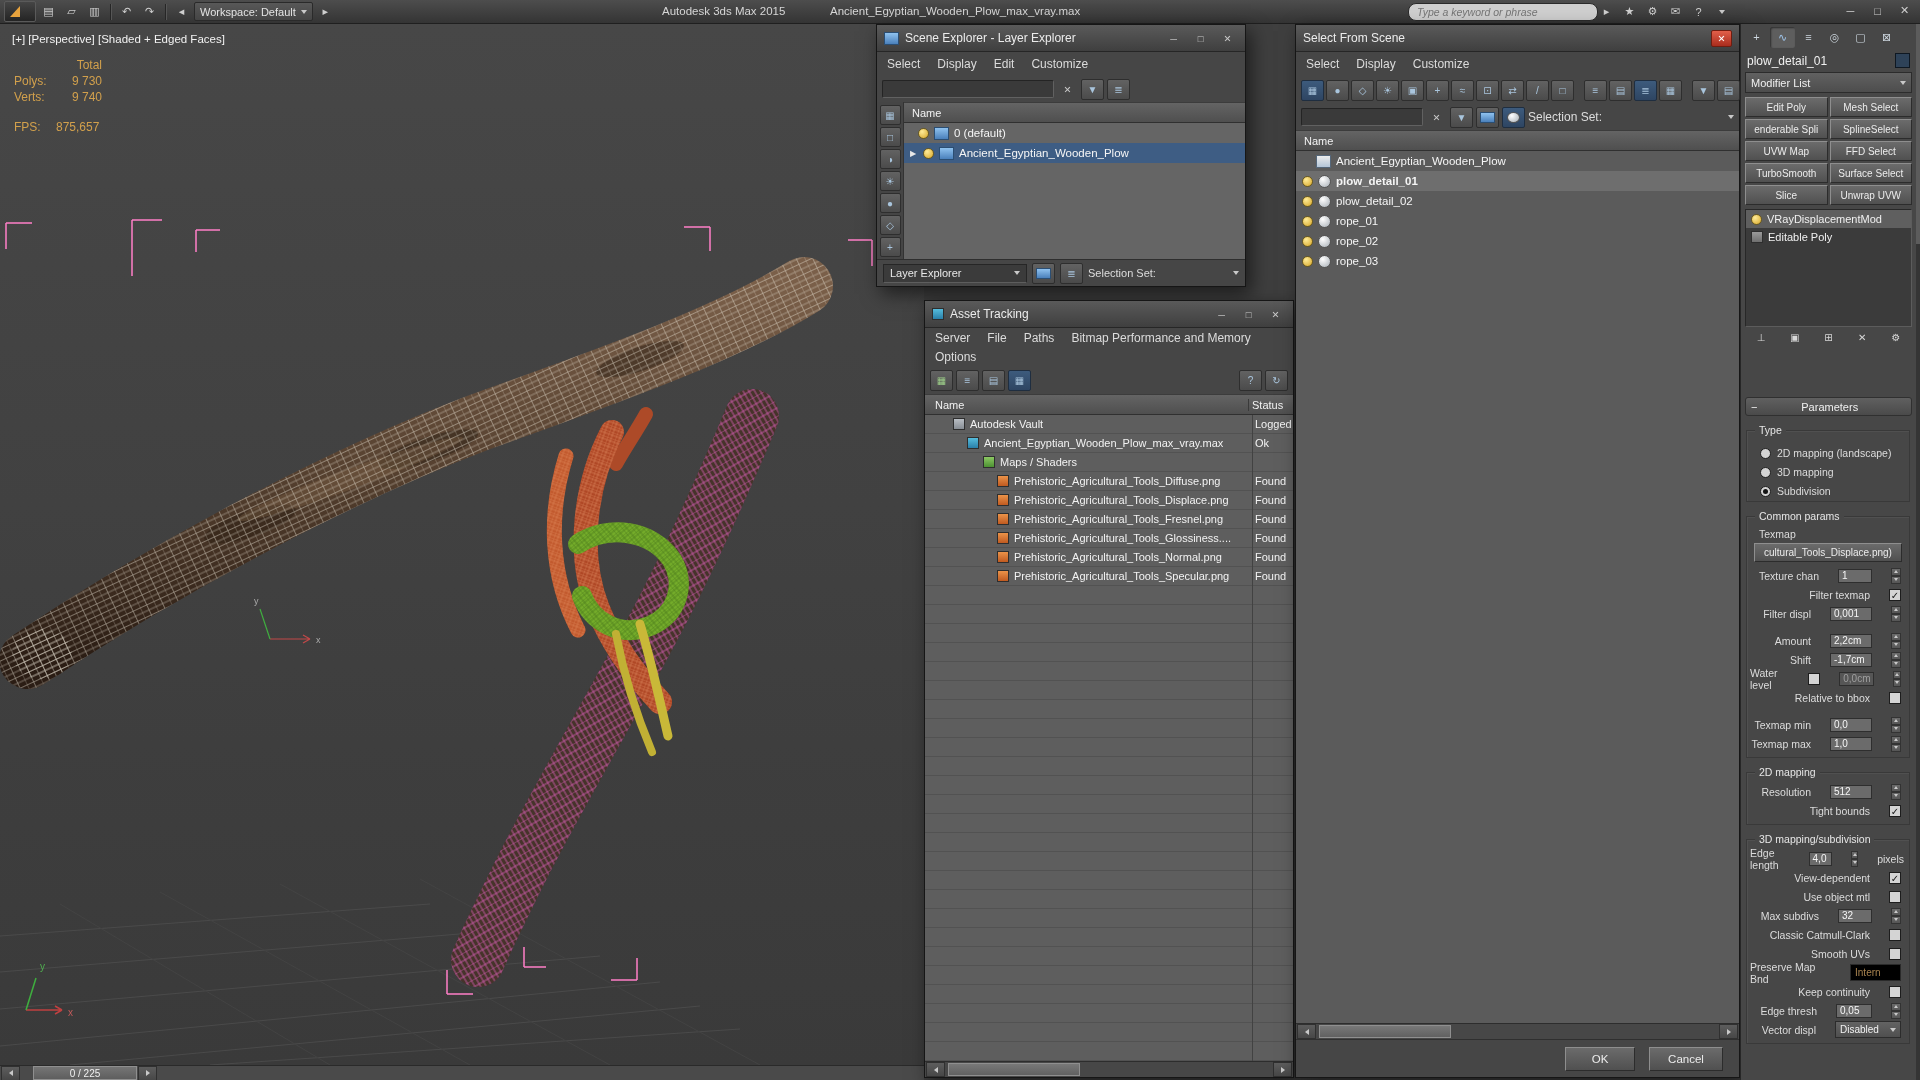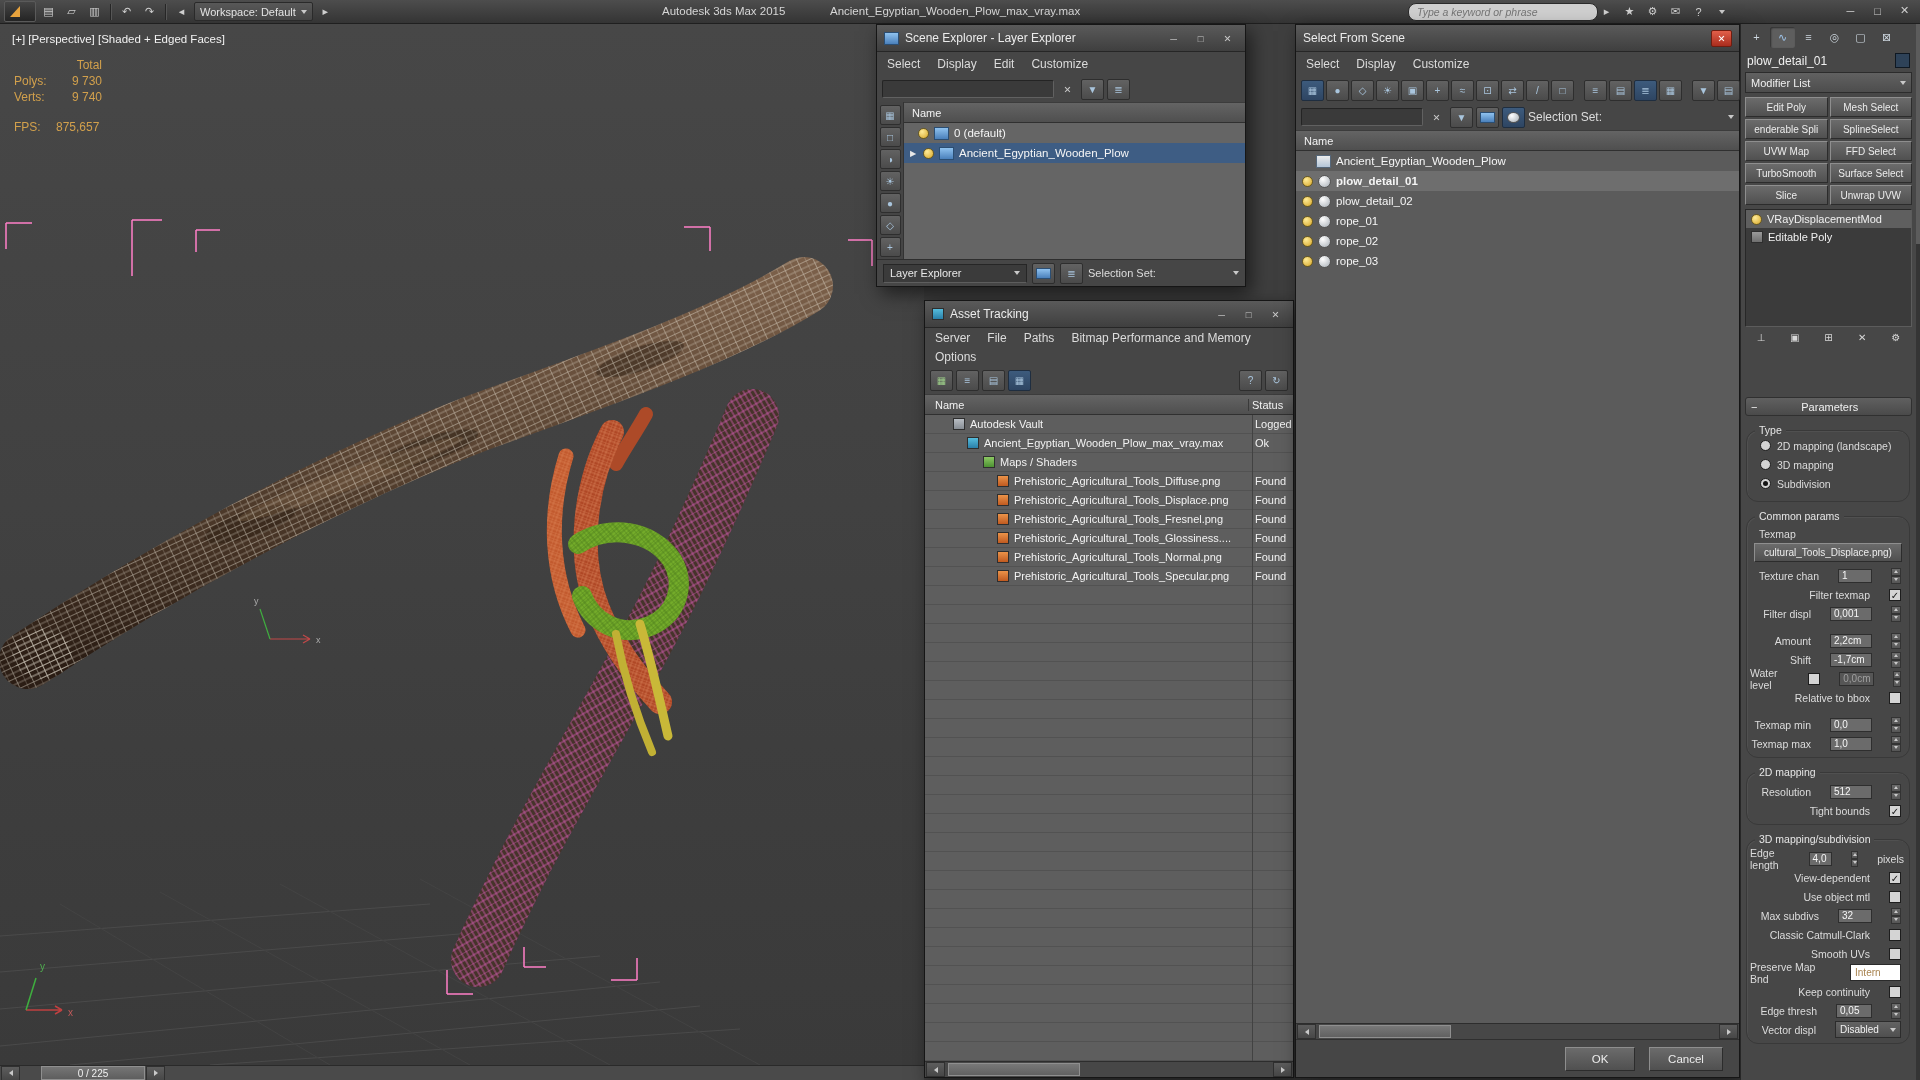--- a/index.html
+++ b/index.html
@@ -34,21 +34,21 @@
   #vp{position:absolute;left:0;top:24px;width:924px;height:1041px;background:linear-gradient(#474747,#3a3a3a);overflow:hidden}
   #vp-label{position:absolute;left:12px;top:9px;font-size:11.5px;color:#f2f2f2}
   #vp-stats{position:absolute;left:14px;top:33px;color:#d2a04c;font-size:12px;line-height:16px}
   #vp-stats .r{display:flex}
   #vp-stats .lab{width:42px}
   #vp-stats .v{width:46px;text-align:right}
   #timebar{position:absolute;left:0;top:1065px;width:924px;height:15px;background:#4a4a4a;
            border-top:1px solid #2a2a2a;display:flex;align-items:center;box-sizing:border-box}
   .sbtn{width:17px;height:13px;display:flex;align-items:center;justify-content:center;background:linear-gradient(#5d5d5d,#474747);border:1px solid #303030;margin:0 1px}
   #time-thumb{width:102px;height:12px;background:linear-gradient(#757575,#5e5e5e);border:1px solid #8f8f8f;
-              font-size:10px;color:#f0f0f0;display:flex;align-items:center;justify-content:center;margin-left:20px}
+              font-size:10px;color:#f0f0f0;display:flex;align-items:center;justify-content:center;margin-left:12px}
   
   .w{position:absolute;background:#464646;border:1px solid #161616;box-sizing:border-box;
      box-shadow:5px 7px 18px rgba(0,0,0,.55);display:flex;flex-direction:column}
   .tb{flex:0 0 26px;background:linear-gradient(#5a5a5a,#3f3f3f);border-bottom:1px solid #262626;
       display:flex;align-items:center;gap:6px;padding:0 7px;font-size:12px;color:#ececec}
   .tb .sp{flex:1}
   .wc{width:21px;height:17px;display:flex;align-items:center;justify-content:center;font-size:9.5px;color:#c9c9c9}
   .wc.red{background:linear-gradient(#e2604a,#a92c1d);border:1px solid #6f1d10;border-radius:2px;color:#fff;width:19px;height:15px}
   .mb{display:flex;align-items:center;gap:17px;padding:0 10px;font-size:12px;color:#dcdcdc}
   .tbar{display:flex;align-items:center;gap:3px;padding:0 5px}
@@ -119,40 +119,40 @@
   #modgrid .btn{height:18px;font-size:10px;white-space:nowrap;overflow:hidden}
   #stack{height:116px;margin:0 4px;background:#3b3b3b;border:1px solid #282828;border-bottom-color:#5c5c5c;border-right-color:#5c5c5c}
   .srow{height:18px;display:flex;align-items:center;gap:5px;padding:0 5px;font-size:11px;color:#f0f0f0}
   .srow.on{background:#5f5f5f}
   #stacktools{height:20px;display:flex;align-items:center;justify-content:space-between;padding:0 12px;font-size:10px;color:#d8d8d8}
   #stacktools span{width:16px;text-align:center}
   .roll{margin:50px 4px 2px;height:17px;background:linear-gradient(#606060,#4a4a4a);border:1px solid #303030;
         border-radius:3px;display:flex;align-items:center;font-size:11px;color:#f0f0f0}
   .roll b{margin:0 5px;font-weight:normal}
   .roll .rt{flex:1;text-align:center;padding-right:14px}
-  .grp{position:relative;margin:14px 6px 6px 5px;border:1px solid #393939;border-radius:12px;padding:9px 3px 4px;
+  .grp{position:relative;margin:14px 6px 6px 5px;border:1px solid #393939;border-radius:0;padding:9px 3px 4px;
        box-shadow:inset 1px 1px 0 rgba(255,255,255,.05)}
   .gt{position:absolute;top:-7px;left:8px;background:#474747;padding:0 4px;font-size:10.5px;color:#e6e6e6;white-space:nowrap}
-  .rrow{display:flex;align-items:flex-start;gap:6px;height:19px;padding-left:10px;font-size:10.5px}
+  .rrow{display:flex;align-items:flex-end;gap:6px;height:19px;padding-left:10px;font-size:10.5px}
   .radio{width:11px;height:11px;border-radius:50%;background:#d3d3d3;border:1px solid #1e1e1e;flex:0 0 11px;position:relative;box-sizing:border-box}
   .radio.sel::after{content:"";position:absolute;left:2px;top:2px;width:5px;height:5px;border-radius:50%;background:#141414}
   .prow{display:flex;align-items:center;justify-content:flex-end;gap:19px;height:19px;padding-right:5px;font-size:10.5px}
   .prow-l{display:flex;align-items:center;height:15px;padding-left:9px;font-size:10.5px}
   .pfield{background:#6b6b6b;border:1px solid #2e2e2e;height:14px;width:42px;padding:0 3px;font-size:10px;
           color:#f6f6f6;display:flex;align-items:center;box-sizing:border-box}
   .pfield.dis{background:#565656;color:#9e9e9e}
   .spin{display:flex;flex-direction:column;width:10px;height:16px}
   .spin i{flex:1;background:linear-gradient(#6a6a6a,#555);border:1px solid #333;display:flex;align-items:center;justify-content:center}
   .spin .tri-u{border-bottom-width:3px;border-left-width:2.5px;border-right-width:2.5px}
   .spin .tri-d{border-top-width:3px;border-left-width:2.5px;border-right-width:2.5px}
   .cb{width:12px;height:12px;flex:0 0 12px;background:#d4d4d4;border:1px solid #1d1d1d;font-size:10px;
       line-height:11px;color:#141414;text-align:center;box-sizing:border-box}
   .pcombo{display:flex;align-items:center;gap:4px;background:linear-gradient(#636363,#4f4f4f);border:1px solid #2c2c2c;
           height:15px;padding:0 4px;font-size:10px;color:#f2f2f2}
-  .pcombo.dis{background:#ffffff;color:#a8834f;border-color:#2a2a2a}
+  .pcombo.dis{background:#000000;color:#a8834f;border-color:#2a2a2a}
 </style>
 </head>
 <body>
 
 <div class="app">
 
   <div id="topbar">
     <span class="logo">
         <i></i>
       </span>

